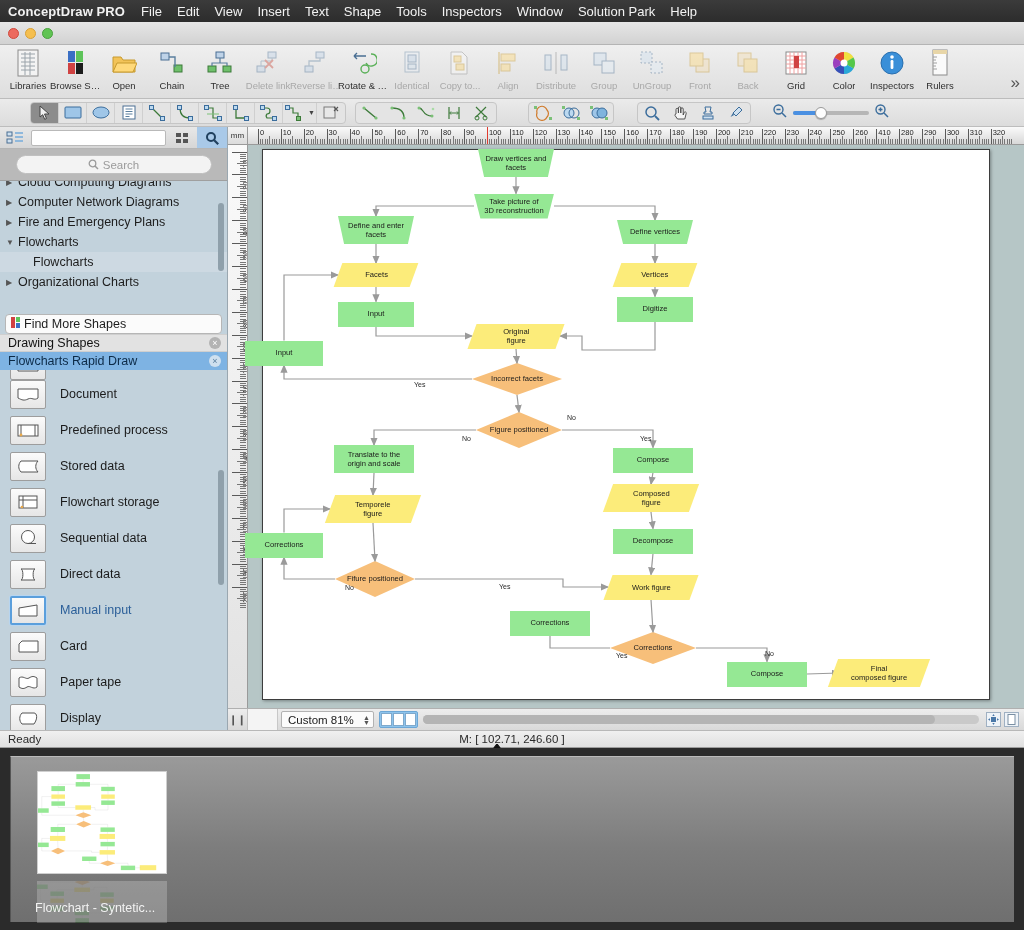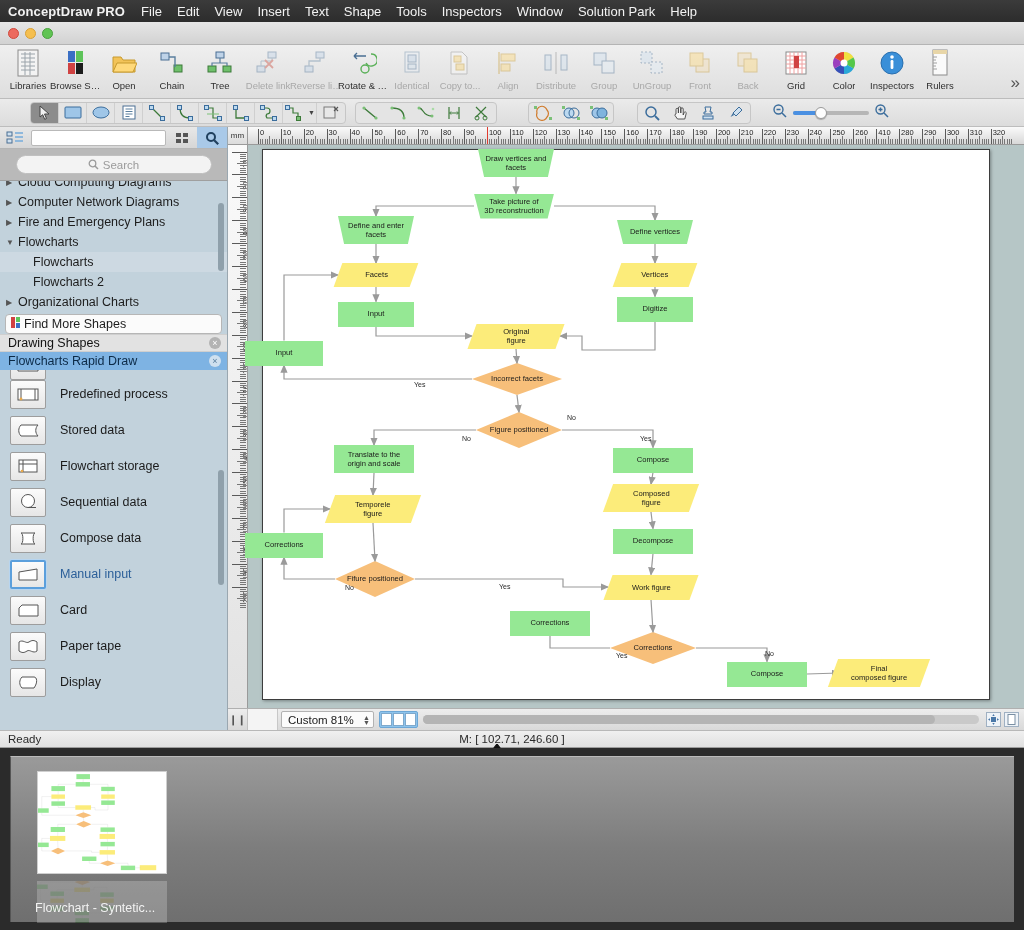--- a/index.html
+++ b/index.html
@@ -691,23 +691,20 @@
         <span class="arrow">▶</span>
         <span>Fire and Emergency Plans</span>
       </div>
       <div class="trow">
         <span class="arrow">▼</span>
         <span>Flowcharts</span>
       </div>
       <div class="trow child sel">
         <span>Flowcharts</span>
       </div>
-      <div class="trow child">
-        <span>Flowcharts 2</span>
-      </div>
       <div class="trow">
         <span class="arrow">▶</span>
         <span>Organizational Charts</span>
       </div>
       <div class="tscroll"></div>
     </div>
 
     <div class="findmore">
       <span style="position:absolute;left:11px;">
         <svg width="13" height="11" viewBox="0 0 13 11">
@@ -731,20 +728,28 @@
     <div class="shapelist">
       <div class="srow" style="height:22px;margin-top:-16px">
         <span class="sicon">
           <svg width="24" height="17" viewBox="0 0 24 17">
               <path d="M2 3h20v11H2z" fill="#fff" stroke="#555"></path>
             </svg>
         </span>
         <span class="sname"></span>
       </div>
 
+      <div class="srow">
+        <span class="sicon">
+          <svg width="24" height="17" viewBox="0 0 24 17">
+              <path d="M2 3h20v9c-4 3-6-1-10 1s-6 1-10-1z" fill="#fff" stroke="#555"></path>
+            </svg>
+        </span>
+        <span class="sname">Document</span>
+      </div>
 
       <div class="srow">
         <span class="sicon">
           <svg width="24" height="17" viewBox="0 0 24 17">
               <rect x="2" y="3" width="20" height="11" fill="#fff" stroke="#555"></rect>
               <path d="M5 3v11M19 3v11" stroke="#555"></path>
               <circle cx="5" cy="13" r="1.4" fill="#e8a84a"></circle>
             </svg>
         </span>
         <span class="sname">Predefined process</span>
@@ -779,21 +784,21 @@
         </span>
         <span class="sname">Sequential data</span>
       </div>
 
       <div class="srow">
         <span class="sicon">
           <svg width="24" height="17" viewBox="0 0 24 17">
               <path d="M5 3h14c-2.5 0-2.5 11 0 11H5c2.5 0 2.5-11 0-11z" fill="#fff" stroke="#555"></path>
             </svg>
         </span>
-        <span class="sname">Compose data</span>
+        <span class="sname">Direct data</span>
       </div>
 
       <div class="srow sel">
         <span class="sicon">
           <svg width="24" height="17" viewBox="0 0 24 17">
               <path d="M3 6l18-3v11H3z" fill="#fff" stroke="#555"></path>
             </svg>
         </span>
         <span class="sname">Manual input</span>
       </div>

